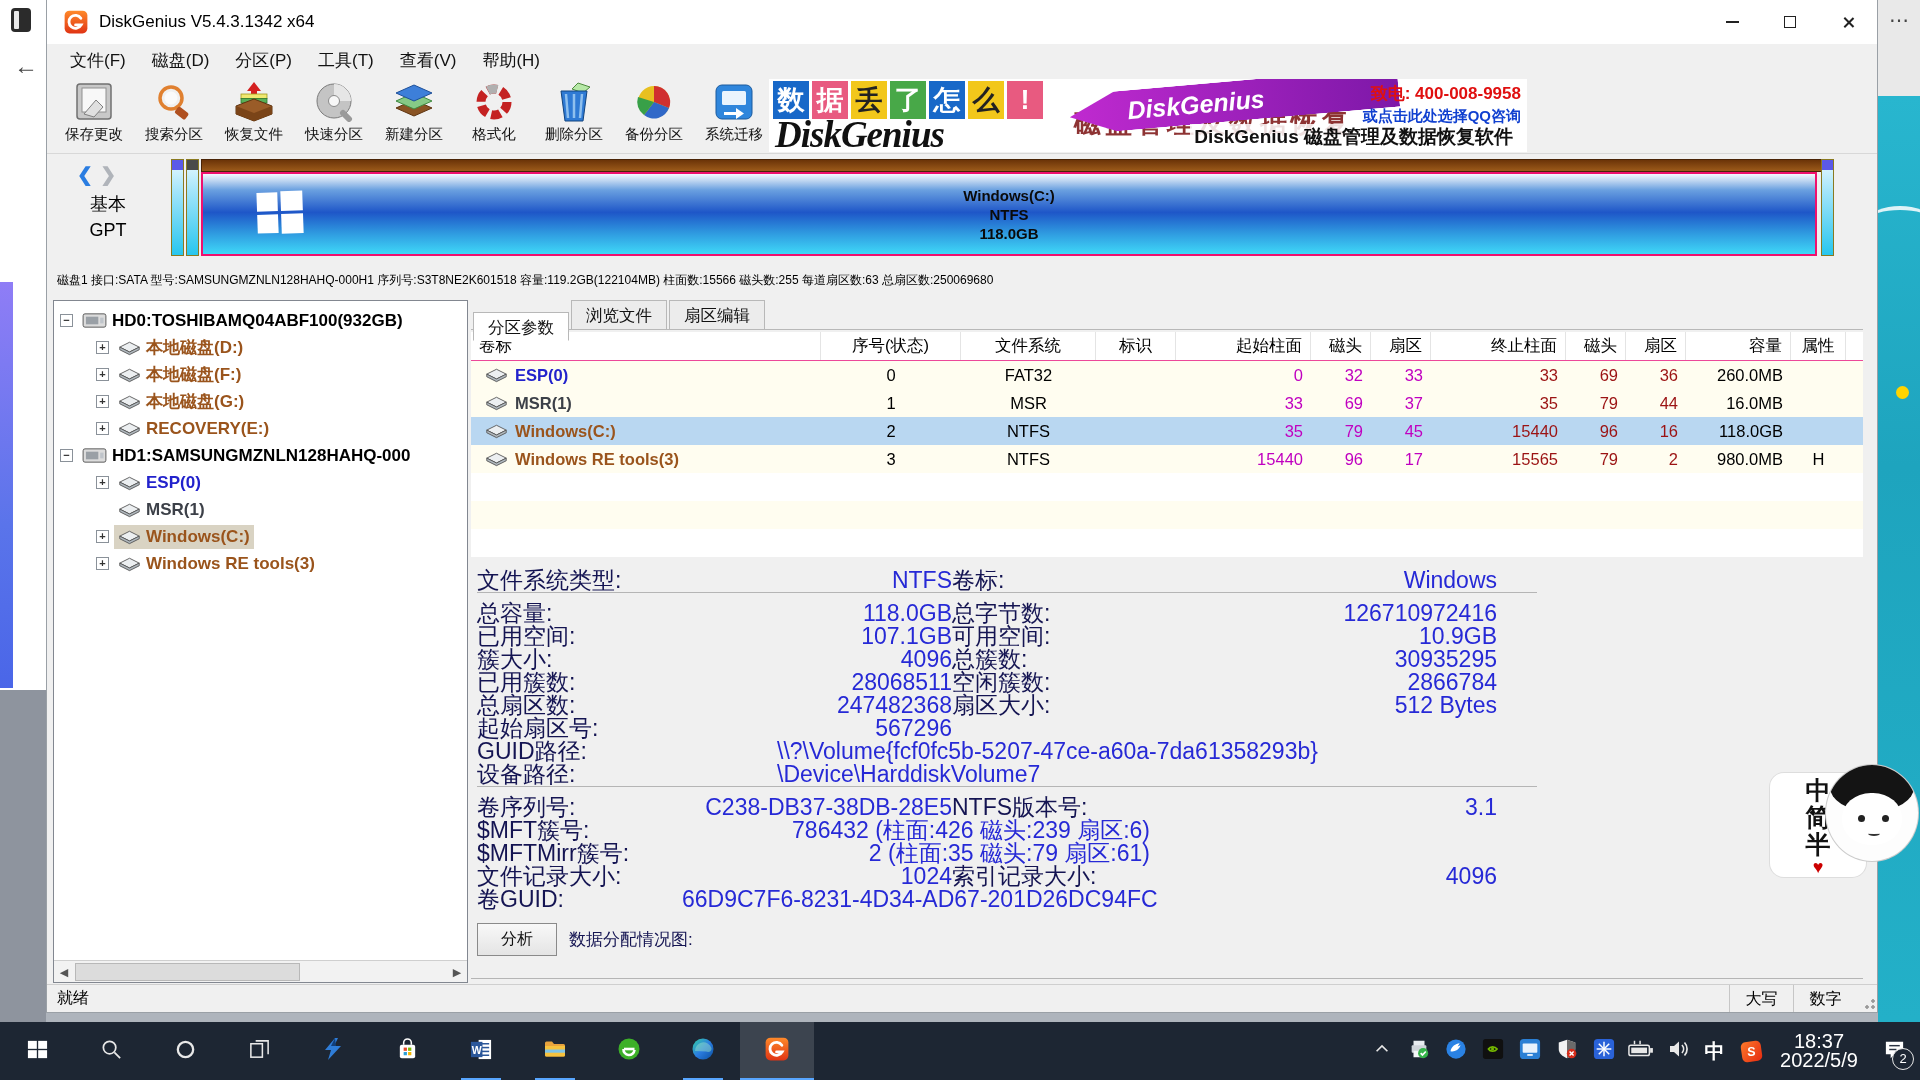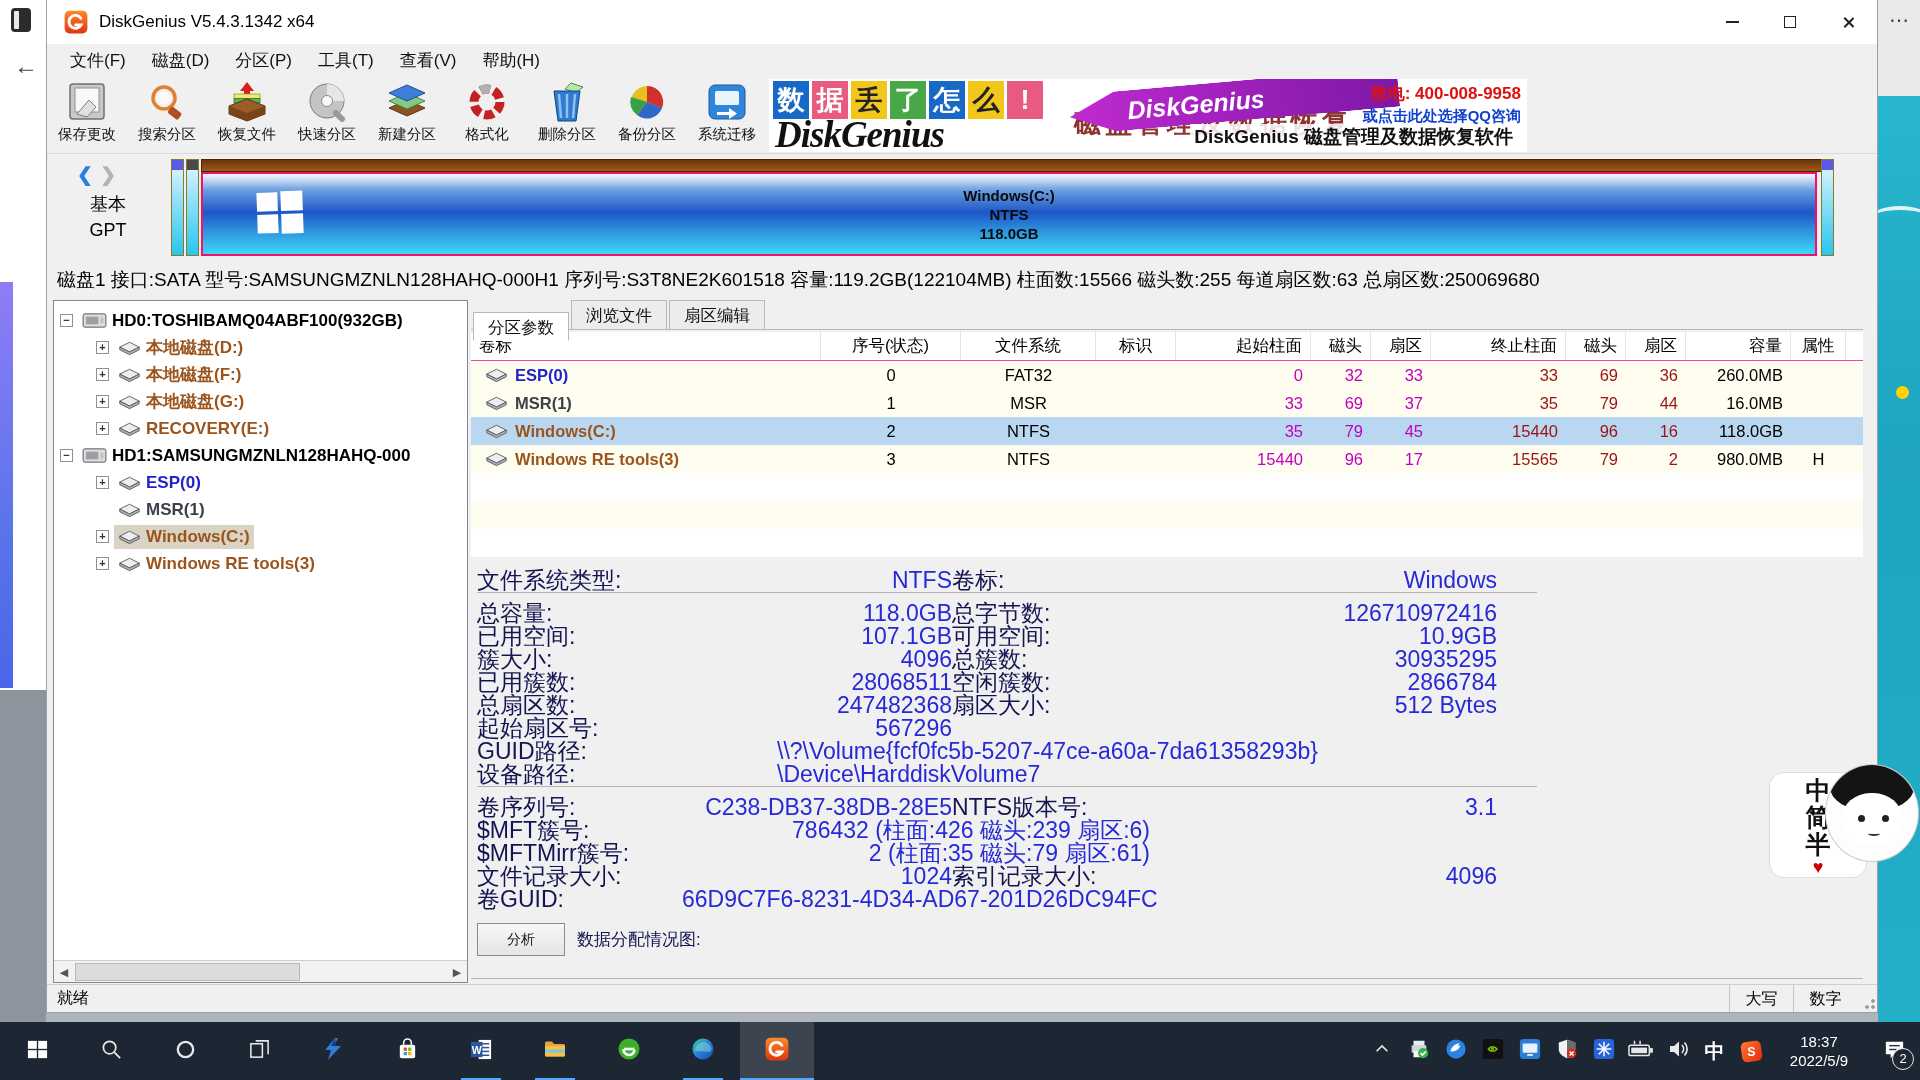--- a/index.html
+++ b/index.html
@@ -68,21 +68,21 @@
   .pbar { position:absolute; top:0; bottom:3px; width:13px; border:1px solid #8a7a20;
     background:linear-gradient(180deg,#e8f8ff,#9fe4fa 35%,#27c6ee); }
   .pbar .cap { height:10px; }
   .pbar1 { left:0; } .pbar2 { left:15px; } .pbar3 { right:0; }
   .mainpart { position:absolute; left:30px; right:17px; top:13px; bottom:3px; border:2px solid #f0106e;
     background:linear-gradient(180deg,#f4f9ff 0%,#cfe0f4 6%,#6aa0e0 20%,#1e56c8 48%,#2f9ae0 74%,#3fd8f8 100%); }
   .mainpart .winlogo { position:absolute; left:52px; top:50%; transform:translateY(-50%); }
   .ptext { position:absolute; left:0; right:0; top:50%; transform:translateY(-50%);
     text-align:center; font-size:15px; font-weight:700; color:#0a0a0a; line-height:19px; }
 
-  .diskinfo { position:absolute; left:0; top:262px; right:0; height:36px; font-size:19px; color:#000;
+  .diskinfo { position:absolute; left:0; top:262px; right:0; height:36px; font-size:12px; color:#000;
     line-height:36px; padding-left:10px; white-space:nowrap; }
 
   .content { position:absolute; left:0; top:298px; right:0; height:687px; }
   .treepanel { position:absolute; left:6px; top:2px; width:415px; bottom:2px; background:#fff; border:1px solid #828790; }
   .titem { height:27px; display:flex; align-items:center; font-weight:700; font-size:17px; white-space:nowrap; }
   .exp { width:13px; height:13px; border:1px solid #8a9199; background:#fff; font-size:11px; line-height:10px;
     text-align:center; color:#333; margin-right:5px; flex:none; }
   .exp-sp { width:18px; flex:none; }
   .tic { margin-right:5px; display:flex; flex:none; }
   .c-black{color:#000}.c-brown{color:#9a541c}.c-blue{color:#2222cc}.c-dark{color:#3c4048}
@@ -115,21 +115,21 @@
 
   .details { margin-top:8px; padding-left:6px; font-size:23px; }
   .drow { display:grid; grid-template-columns:205px 270px 235px 310px; height:23px; align-items:center; }
   .dlab { color:#141452; white-space:nowrap; }
   .dval { color:#2629d6; text-align:right; white-space:nowrap; }
   .dval.v-path { grid-column:2/5; text-align:left; padding-left:95px; }
   .dval.v-mid { grid-column:2/5; width:468px; text-align:right; }
   .dsep { border-top:1px solid #b5b5b5; width:1060px; margin:4px 0 5px 0; }
 
   .analyzerow { margin-top:16px; padding-left:6px; display:flex; align-items:center; gap:12px; }
-  .abtn { width:88px; height:33px; font-size:14px; font-family:Liberation Serif, serif;
+  .abtn { width:80px; height:33px; font-size:16px; font-family:Liberation Serif, serif;
     background:linear-gradient(#f8f8f8,#e4e4e4); border:1px solid #8a8a8a; color:#111; }
   .alabel { font-size:17px; color:#141452; }
   .fullsep { border-top:1px solid #b5b5b5; margin-top:22px; width:100%; }
 
   .statusbar { position:absolute; left:0; bottom:0; right:0; height:28px; background:#f0f0f0;
     border-top:1px solid #cfcfcf; display:flex; align-items:center; font-size:16px; }
   .statusbar .ready { padding-left:10px; color:#000; }
   .sright { margin-left:auto; display:flex; height:100%; align-items:flex-end; }
   .scell { width:64px; text-align:center; border-left:1px solid #c6c6c6; line-height:27px; color:#000; }
   .grip { width:20px; height:100%; background:
@@ -152,21 +152,21 @@
   .mouth { position:absolute; left:42px; top:66px; width:12px; height:5px; border-bottom:2px solid #333; border-radius:50%; }
 
   
   .taskbar { position:absolute; left:0; bottom:0; width:1920px; height:58px; background:#1d2633; z-index:10; display:flex; align-items:center; }
   .slot { width:74px; height:58px; display:flex; align-items:center; justify-content:center; position:relative; flex:none; }
   .slot.active { background:rgba(255,255,255,.14); }
   .runline { position:absolute; bottom:0; left:17px; right:17px; height:2px; background:#58a6ff; }
   .slot.active .runline { left:0; right:0; }
   .trayslot { width:37px; height:58px; display:flex; align-items:center; justify-content:center; flex:none; position:relative; }
   .imezh { color:#fff; font-size:20px; font-weight:700; }
-  .clock { width:86px; text-align:center; color:#fff; font-size:15px; line-height:19px; flex:none; margin:0 6px; }
+  .clock { width:86px; text-align:center; color:#fff; font-size:20px; line-height:19px; flex:none; margin:0 6px; }
   .notif { width:52px; height:58px; display:flex; align-items:center; justify-content:center; position:relative; flex:none; }
   .badge { position:absolute; right:6px; bottom:10px; width:22px; height:22px; border-radius:50%; background:#1d2633;
     border:1.5px solid #e8e8e8; color:#fff; font-size:13px; text-align:center; line-height:19px; }
   .spacer { flex:1; }
 </style>
 </head>
 <body>
 
 <div id="left-strip">
   <span class="winicon"><svg viewBox="0 0 22 26" width="22" height="26">
@@ -216,21 +216,21 @@
   <div class="menubar" id="menubar">
       <span class="mitem">文件(F)</span>
       <span class="mitem">磁盘(D)</span>
       <span class="mitem">分区(P)</span>
       <span class="mitem">工具(T)</span>
       <span class="mitem">查看(V)</span>
       <span class="mitem">帮助(H)</span>
     </div>
 
   <div class="toolbar">
-    <div id="toolbtns" style="display:flex;">
+    <div id="toolbtns" style="display:flex;padding-left:7px;">
         <div class="tbtn">
           <span class="ticon">
             <svg viewBox="0 0 44 40" width="44" height="40">
               <rect x="5" y="2" width="34" height="35" rx="3" fill="#c8c8c8" stroke="#707070" stroke-width="1.5"></rect>
               <rect x="10" y="6" width="24" height="24" fill="#f8f8f8" stroke="#909090"></rect>
               <path d="M12 32 L24 18 L31 25 L22 35 Z" fill="#e0e0e0" stroke="#808080"></path>
             </svg>
           </span>
           <span class="tlabel">保存更改</span>
         </div>

